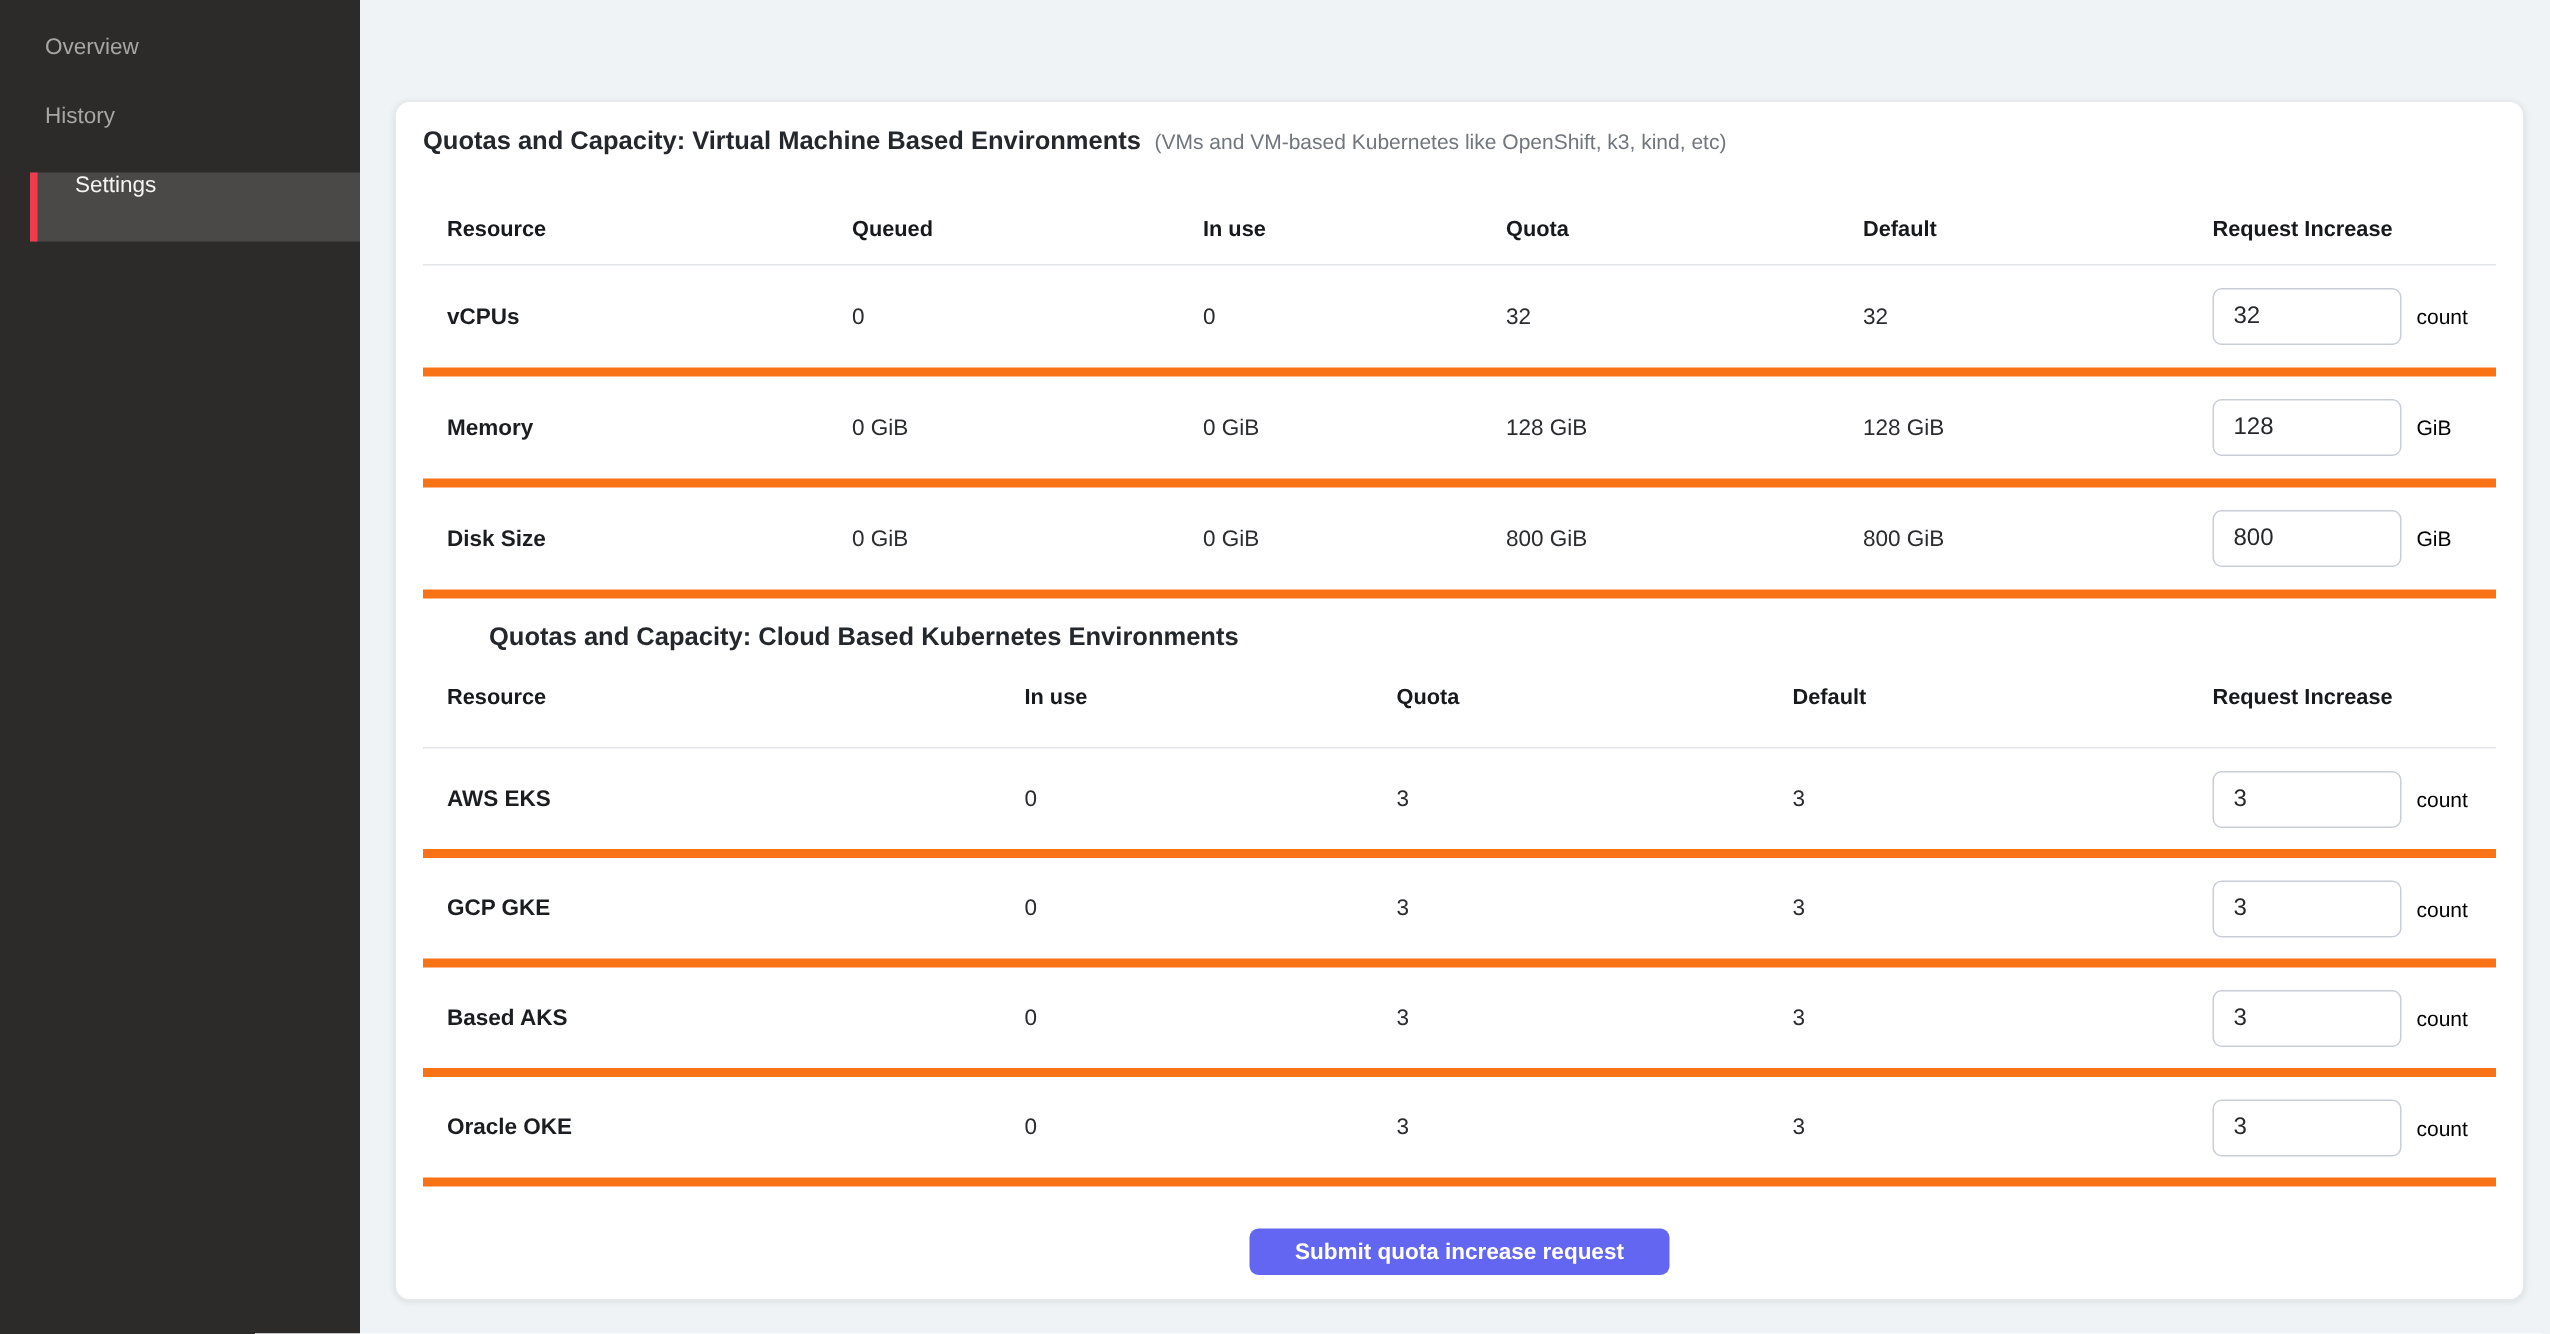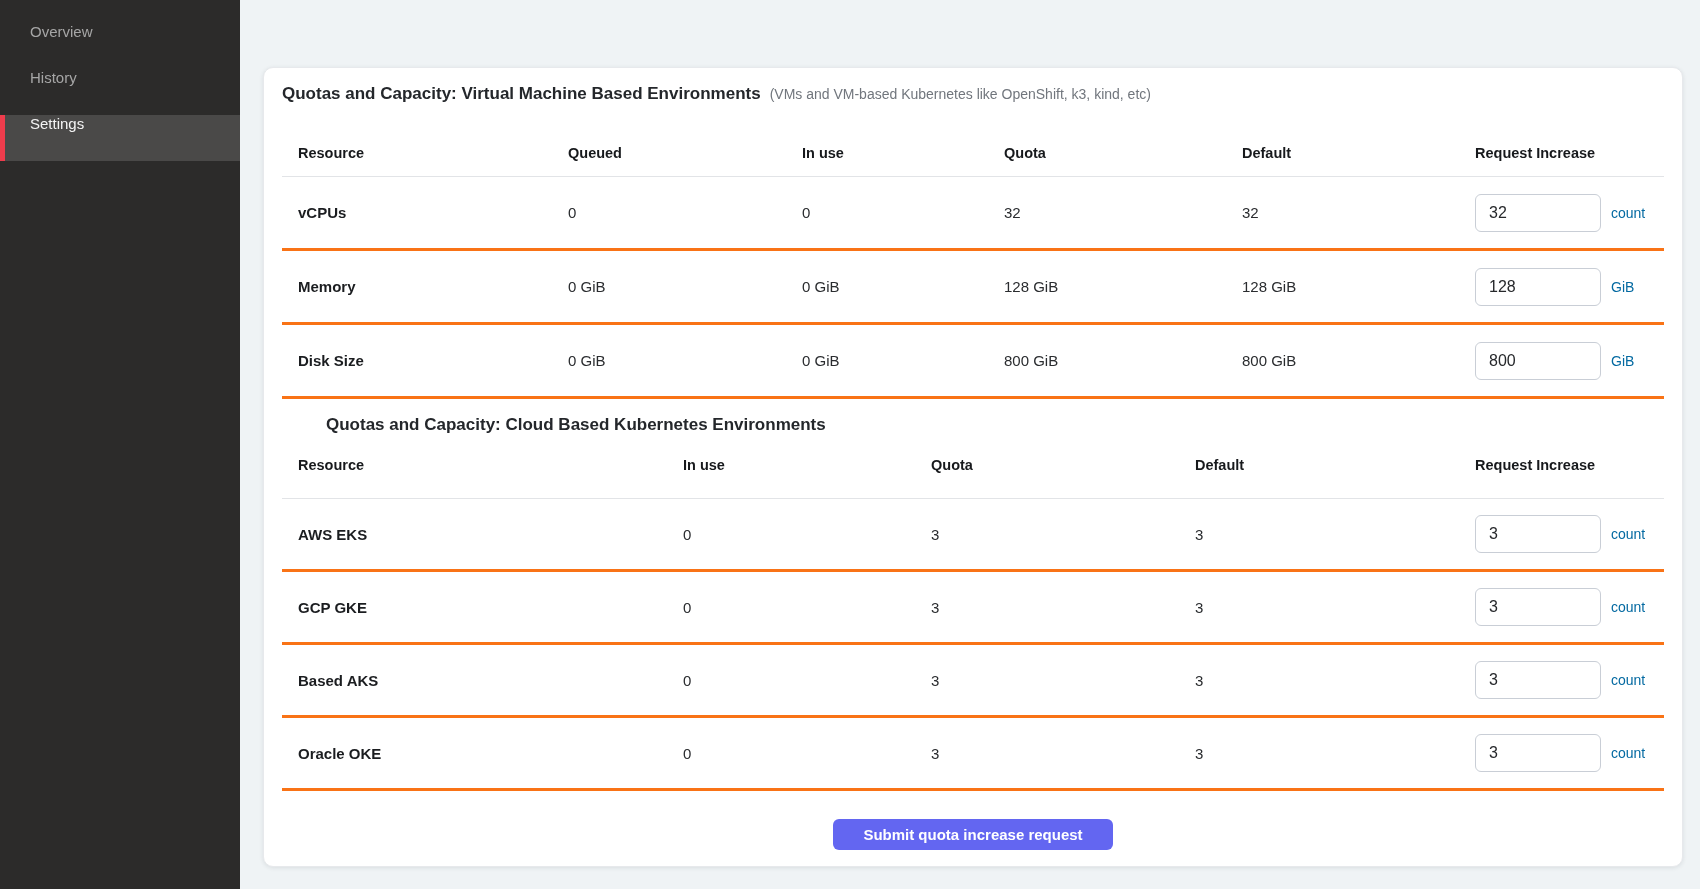--- a/index.html
+++ b/index.html
@@ -13,21 +13,21 @@
 
   
   .sidebar {
     position:absolute; left:0; top:0; width:240px; height:889px;
     background:#2c2b2a; padding-top:23px;
   }
   .side-item {
     position:relative; height:46px; display:flex; align-items:flex-start;
     padding-left:30px; font-size:15px; color:#a6a6a6; cursor:pointer;
   }
-  .side-item.active { background:#4a4948; color:#f4f4f4; }
+  .side-item.active { background:#4a4948; color:#f4f4f4;margin-left:20px; }
   .side-item .accent {
     position:absolute; left:0; top:0; bottom:0; width:5px; background:#ee3c4c;
   }
 
   
   .main { position:absolute; left:240px; top:0; width:1460px; height:889px; }
   .page-title {
     margin:20px 0 0 25px; font-size:25px; font-weight:700; color:#17191c;
     letter-spacing:.1px;
   }
@@ -52,34 +52,34 @@
   .vm-grid    { display:grid; grid-template-columns:270px 234px 202px 238px 233px 1fr; padding-left:16px; }
   .cloud-grid { display:grid; grid-template-columns:385px 248px 264px 280px 1fr; padding-left:16px; }
 
   .thead {
     border-bottom:1px solid #e2e4e7; align-items:center;
   }
   .thead-1 { margin-top:25px; height:48px; }
   .thead-2 { margin-top:8px; height:54px; padding-bottom:14px; }
   .hcell { font-size:14.5px; font-weight:700; color:#17191c; }
 
-  .trow { border-bottom:3px solid #f97316; align-items:center; }
+  .trow { border-bottom:6px solid #f97316; align-items:center; }
   .vm-grid.trow { height:74px; }
   .cloud-grid.trow { height:73px; }
 
   .cell { font-size:15px; font-weight:400; color:#2a2c2f; }
   .cell.resource { font-weight:600; color:#1b1d20; }
 
   .request { display:flex; align-items:center; gap:10px; }
   .request input {
     width:126px; height:38px; border:1px solid #c9ced6; border-radius:6px;
     padding:0 13px; font-size:16px; color:#26282b;
     font-family:"Liberation Sans", sans-serif; background:#fff; outline:none;
   }
-  .unit { font-size:14px; color:#0369a1; }
+  .unit { font-size:14px; color:#000000; }
 
   
   .btn-row { display:flex; justify-content:center; }
   .submit-btn {
     margin-top:28px; width:280px; height:31px;
     background:#6366f1; color:#ffffff; border:none; border-radius:6px;
     font-size:15px; font-weight:700; font-family:"Liberation Sans", sans-serif;
     cursor:pointer; display:flex; align-items:center; justify-content:center;
   }
 </style>

